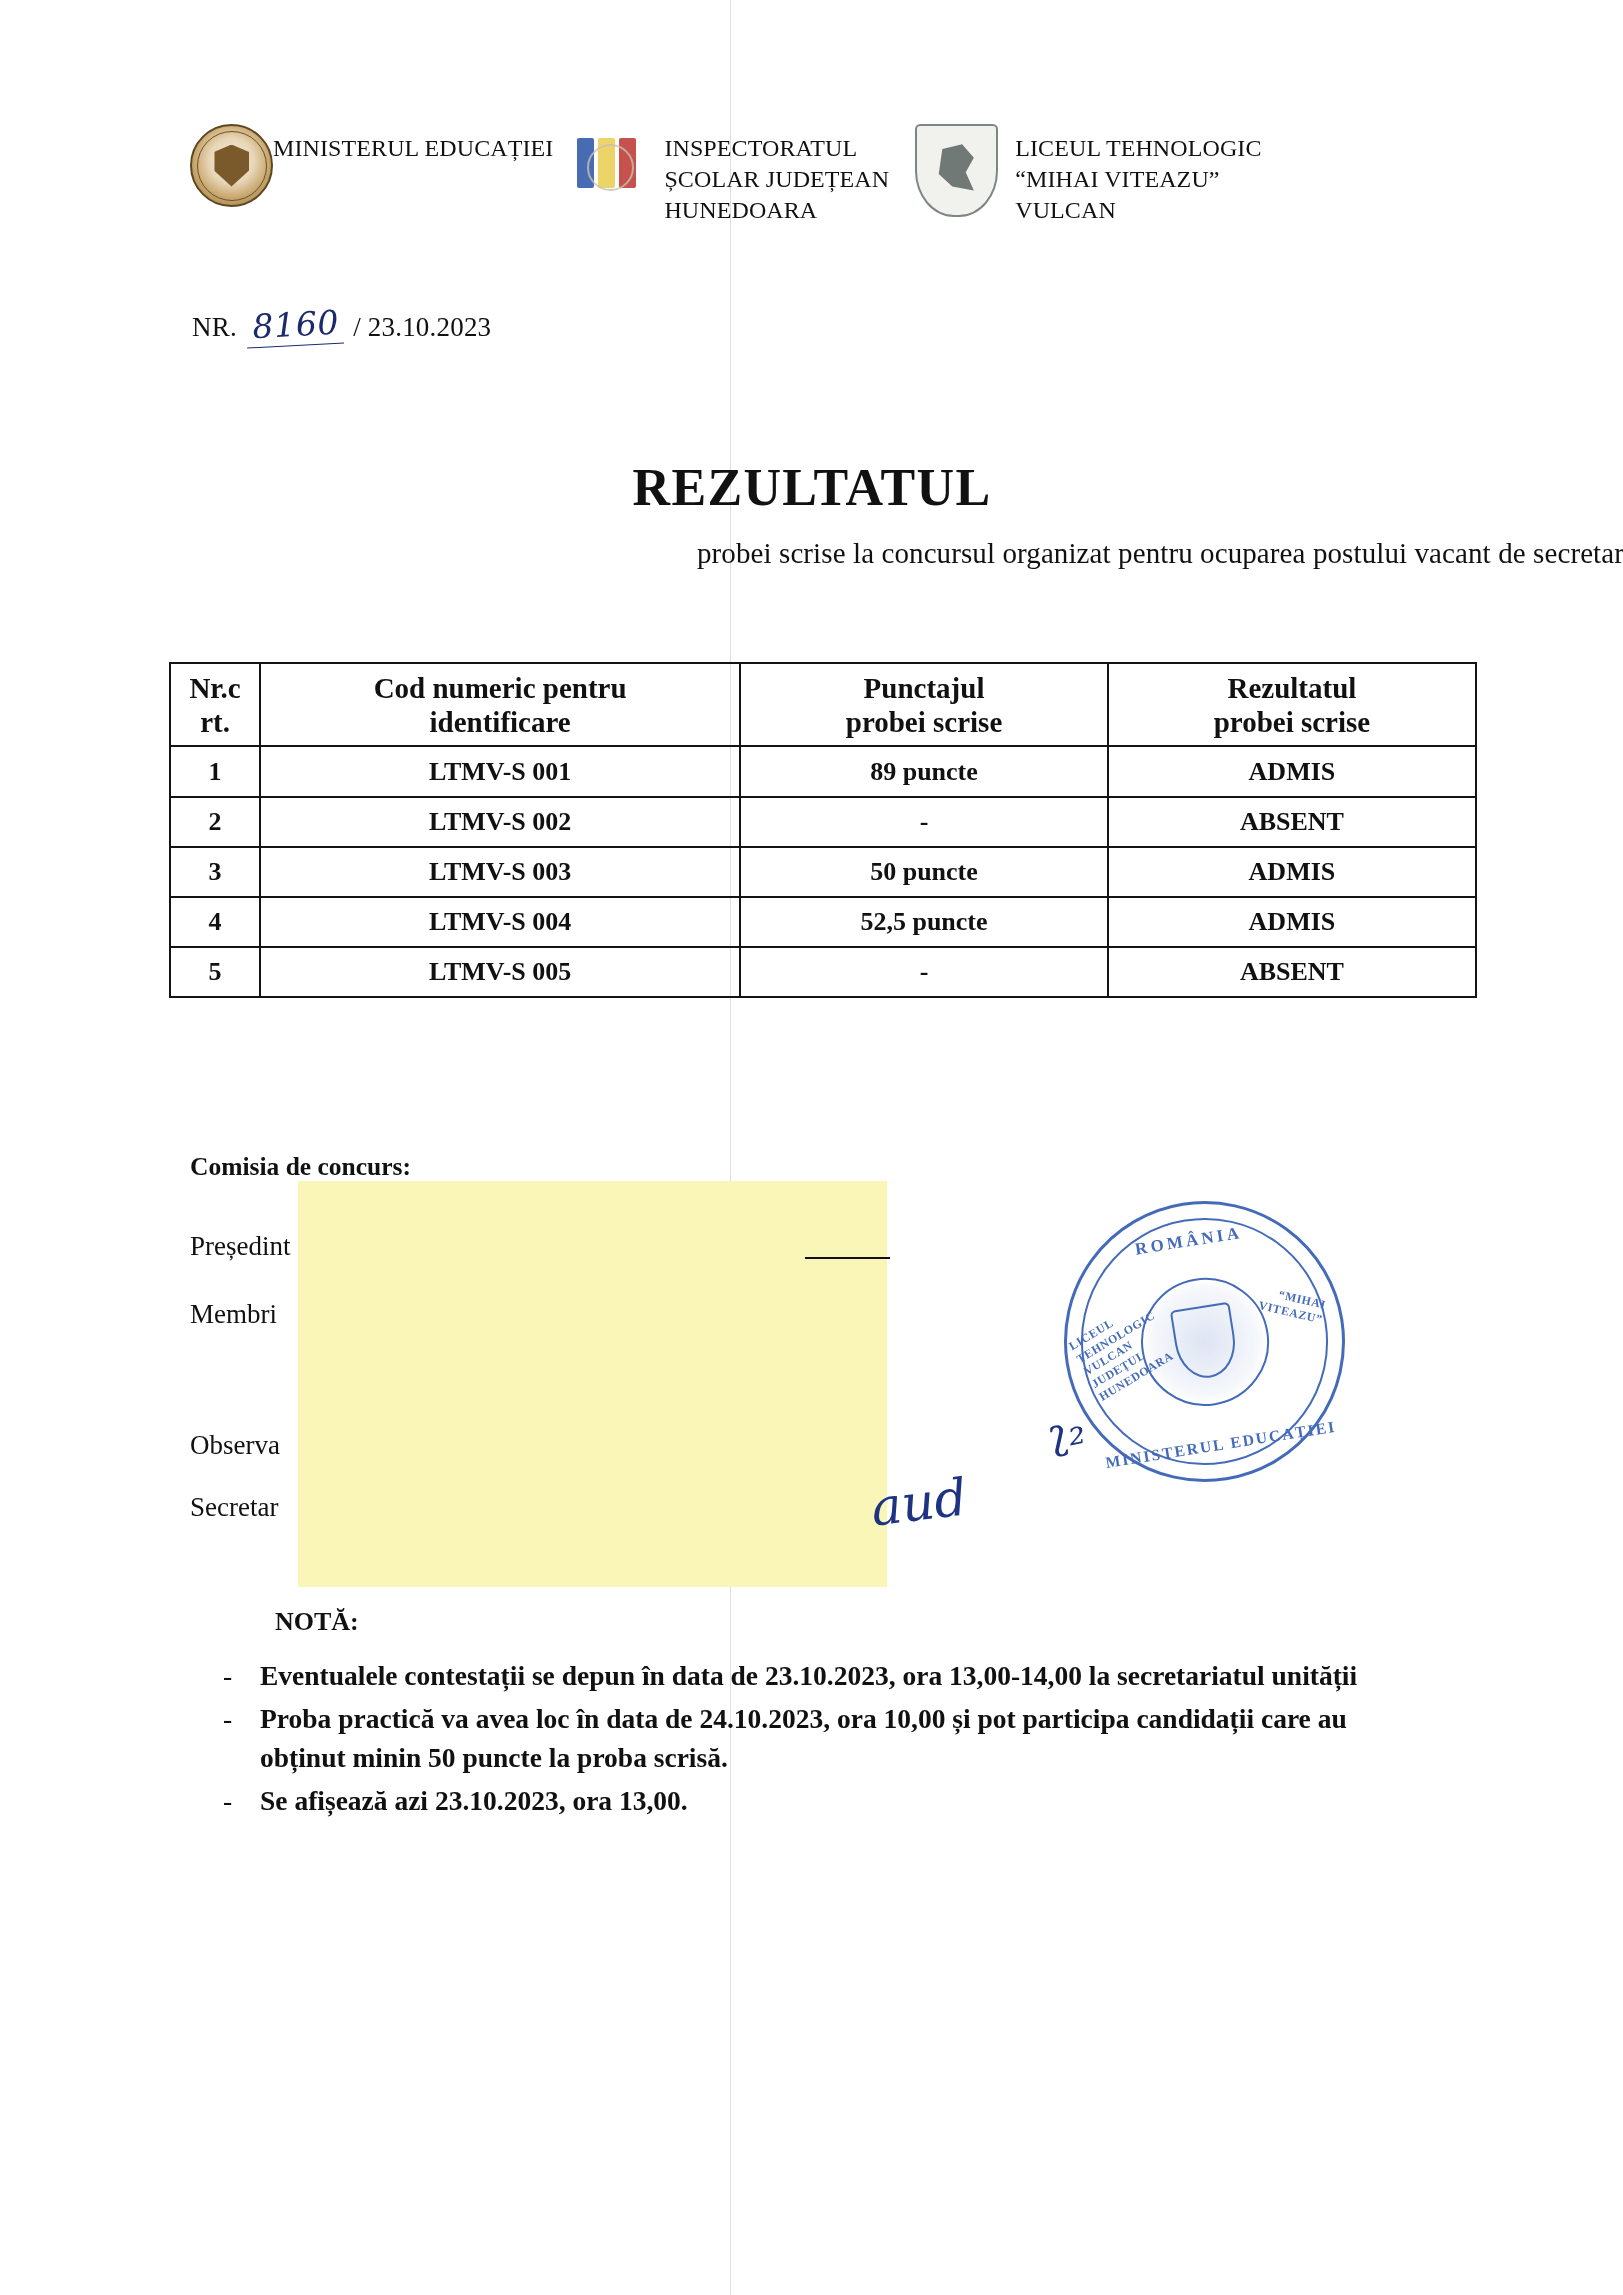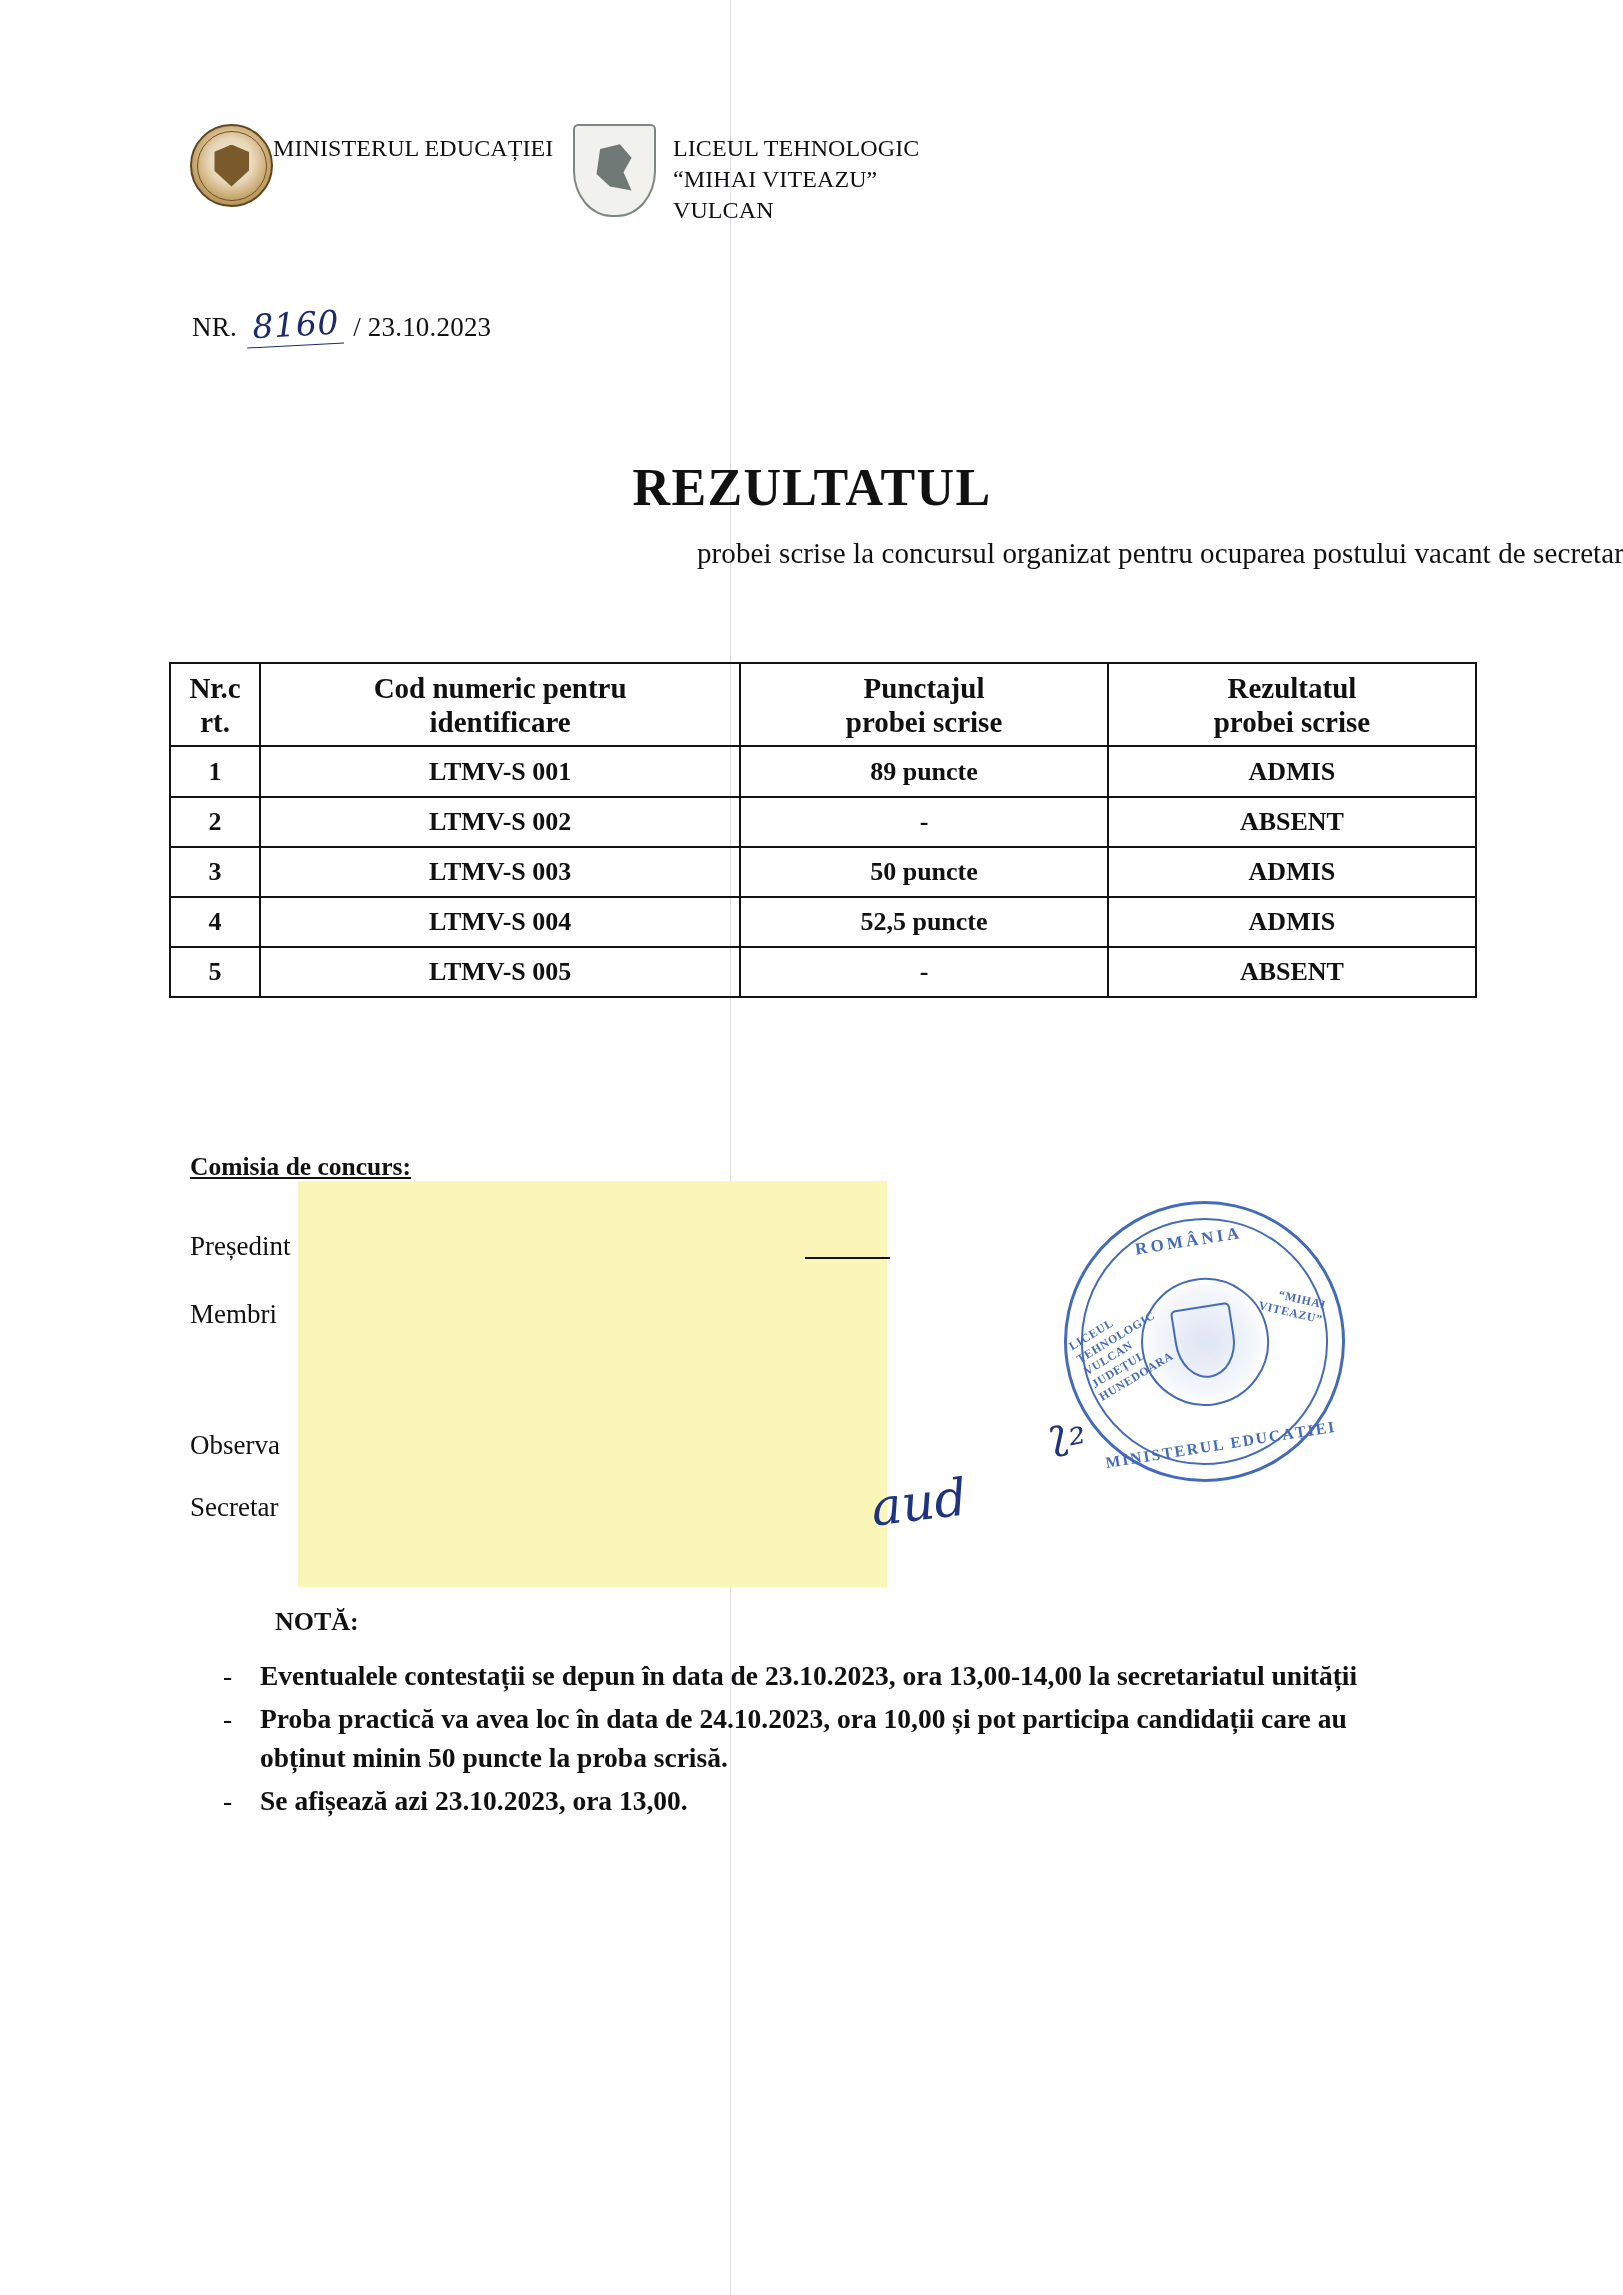--- a/index.html
+++ b/index.html
@@ -192,21 +192,20 @@
   .col-punct { width: 367px; border-radius: 30px; }
   .col-rez { width: 367px; }
 
   
   .commission-title {
     position: absolute;
     left: 190px;
     top: 1152px;
     font-size: 25.5px;
     font-weight: bold;
-    text-decoration: underline;
   }
   .row-label {
     position: absolute;
     left: 190px;
     font-size: 27px;
   }
   .r-presedinte { top: 1231px; }
   .r-membri { top: 1299px; text-align: center; }
   .r-observator { top: 1430px; }
   .r-secretar { top: 1492px; }
@@ -372,20 +371,31 @@
 </style>
 </head>
 <body>
 
 <div class="fold-line"></div>
 
 <div class="header">
   <div class="hdr-block b1">
     <div class="crest-gov"></div>
     <div class="hdr-text">MINISTERUL EDUCAȚIEI</div>
+  </div>
+  <div class="hdr-block b2">
+    <div class="crest-isj">
+      <div class="band b-blue"></div>
+      <div class="band b-yellow"></div>
+      <div class="band b-red"></div>
+      <div class="ring"></div>
+    </div>
+    <div class="hdr-text">INSPECTORATUL
+ȘCOLAR JUDEȚEAN
+HUNEDOARA</div>
   </div>
   <div class="hdr-block b3">
     <div class="crest-ltmv"></div>
     <div class="hdr-text">LICEUL TEHNOLOGIC
 “MIHAI VITEAZU”
 VULCAN</div>
   </div>
 </div>
 
 <div class="nr-line">

